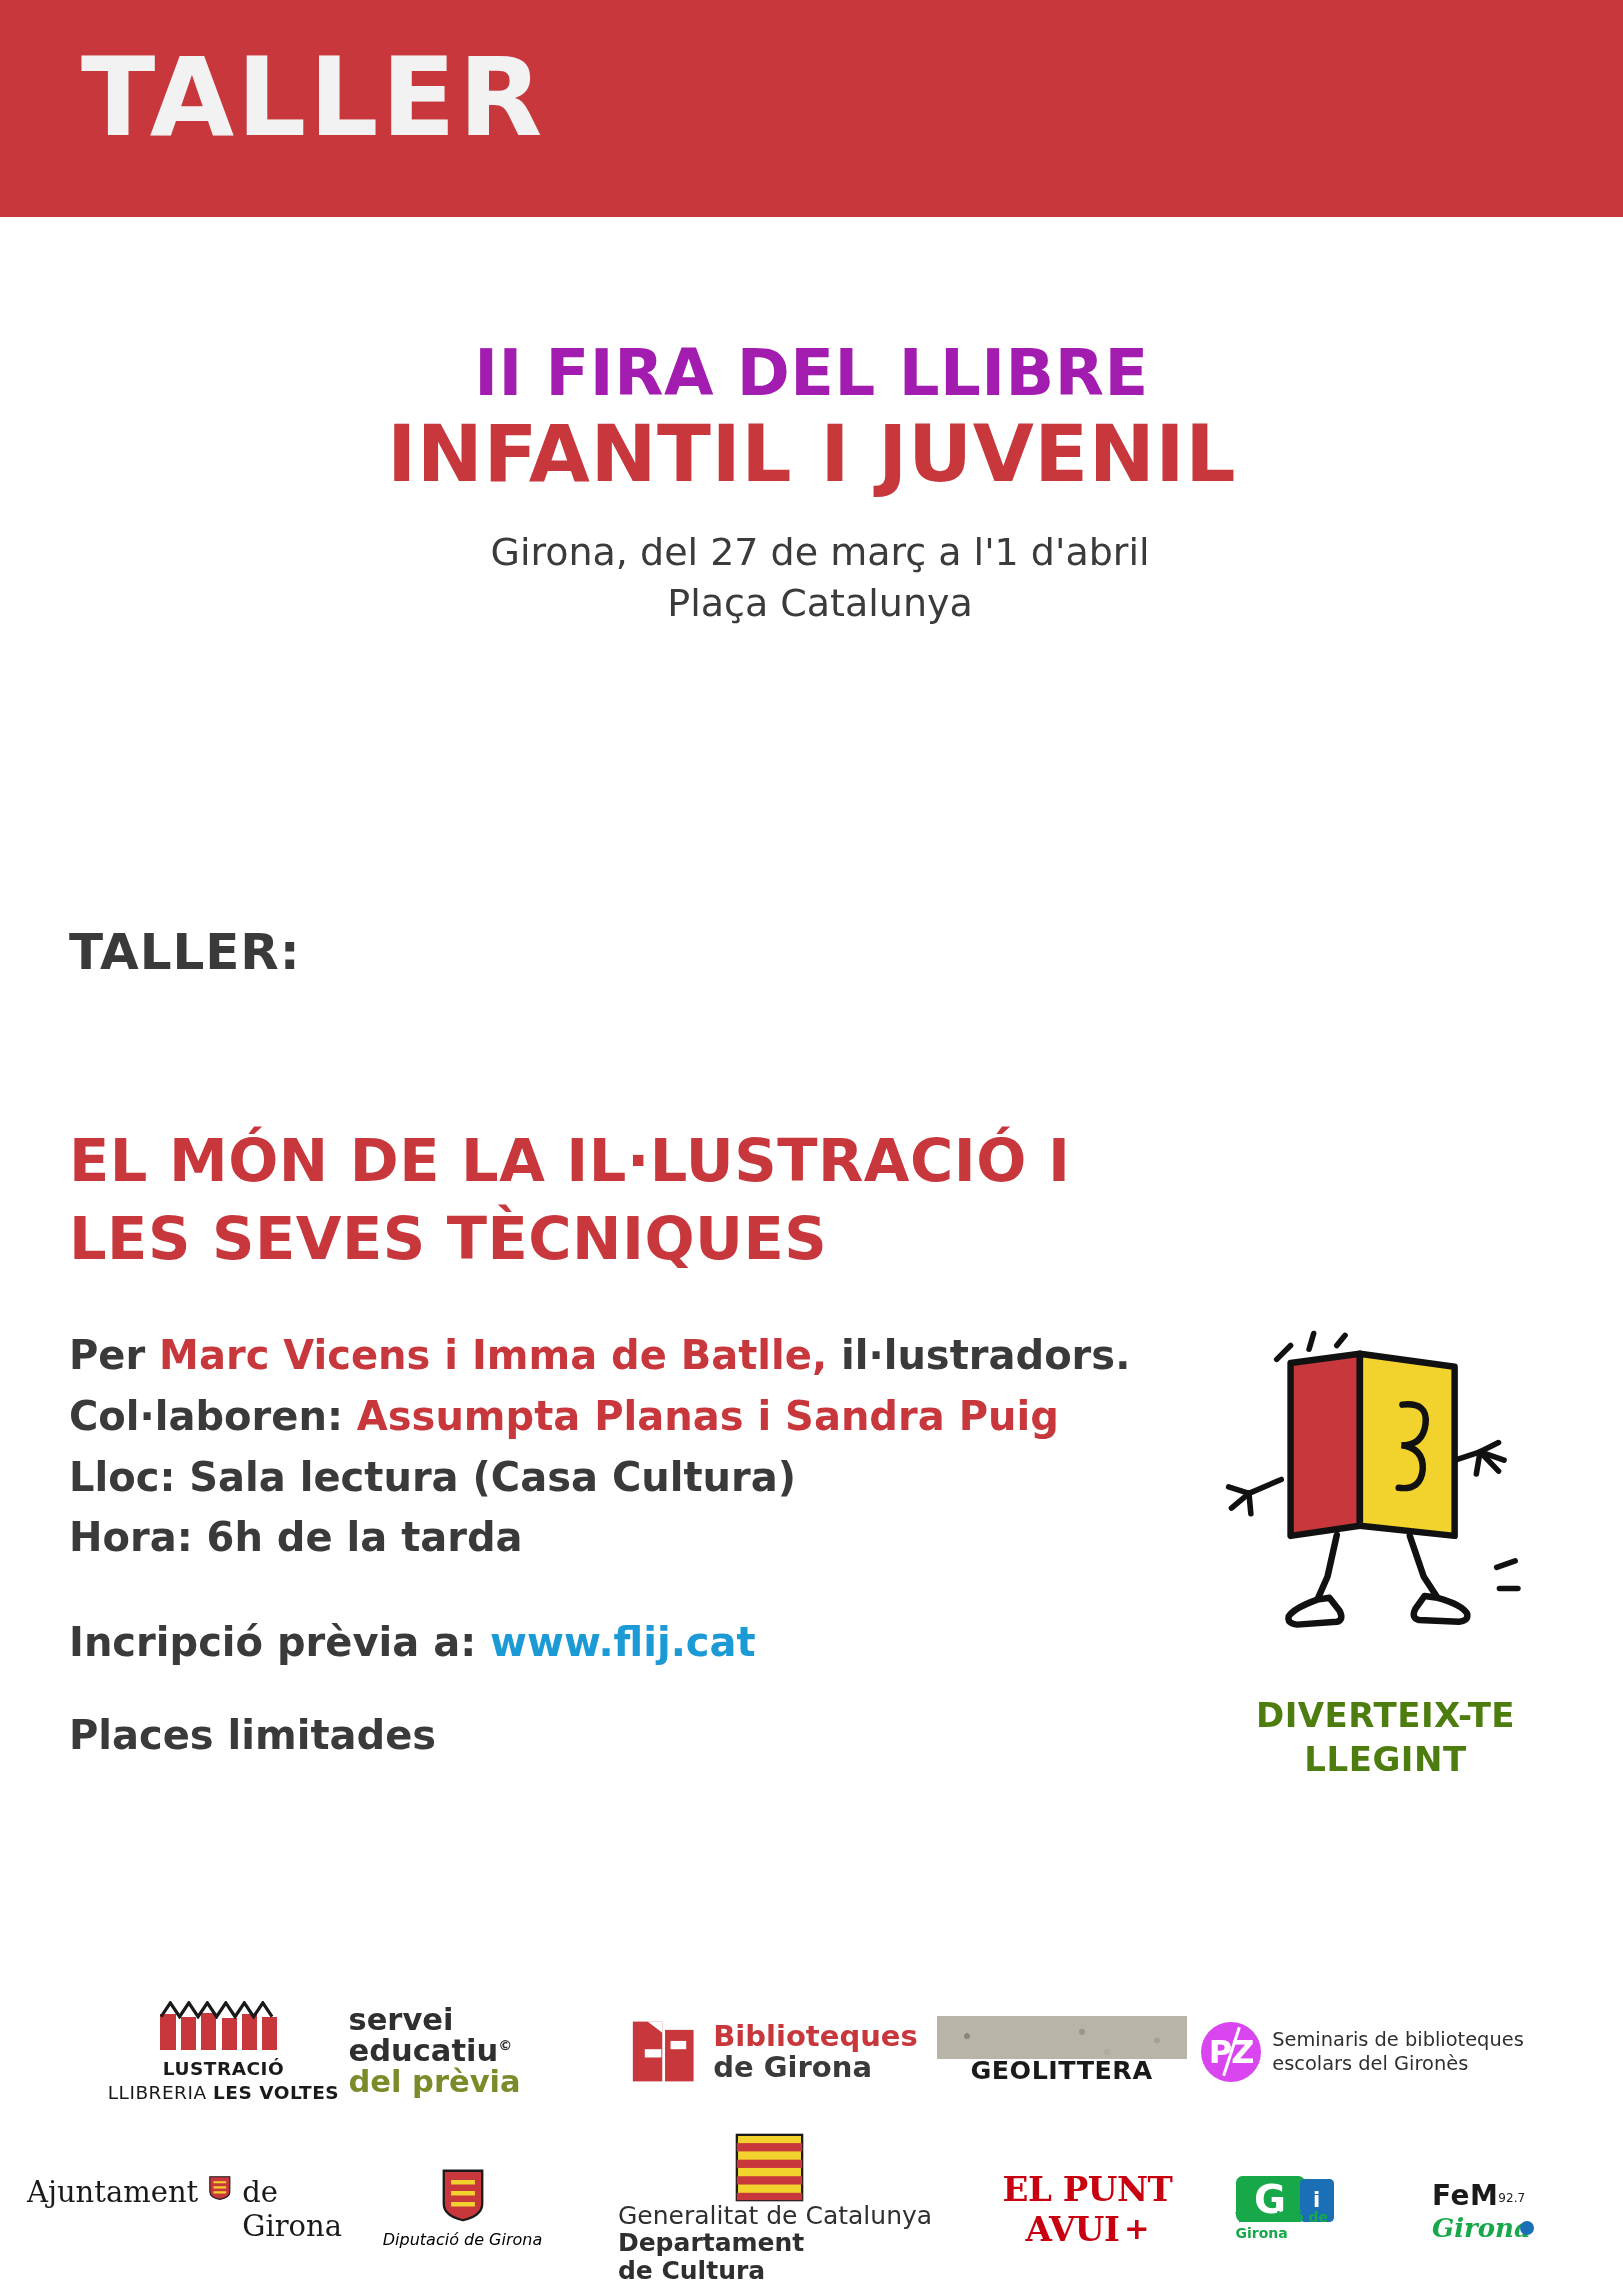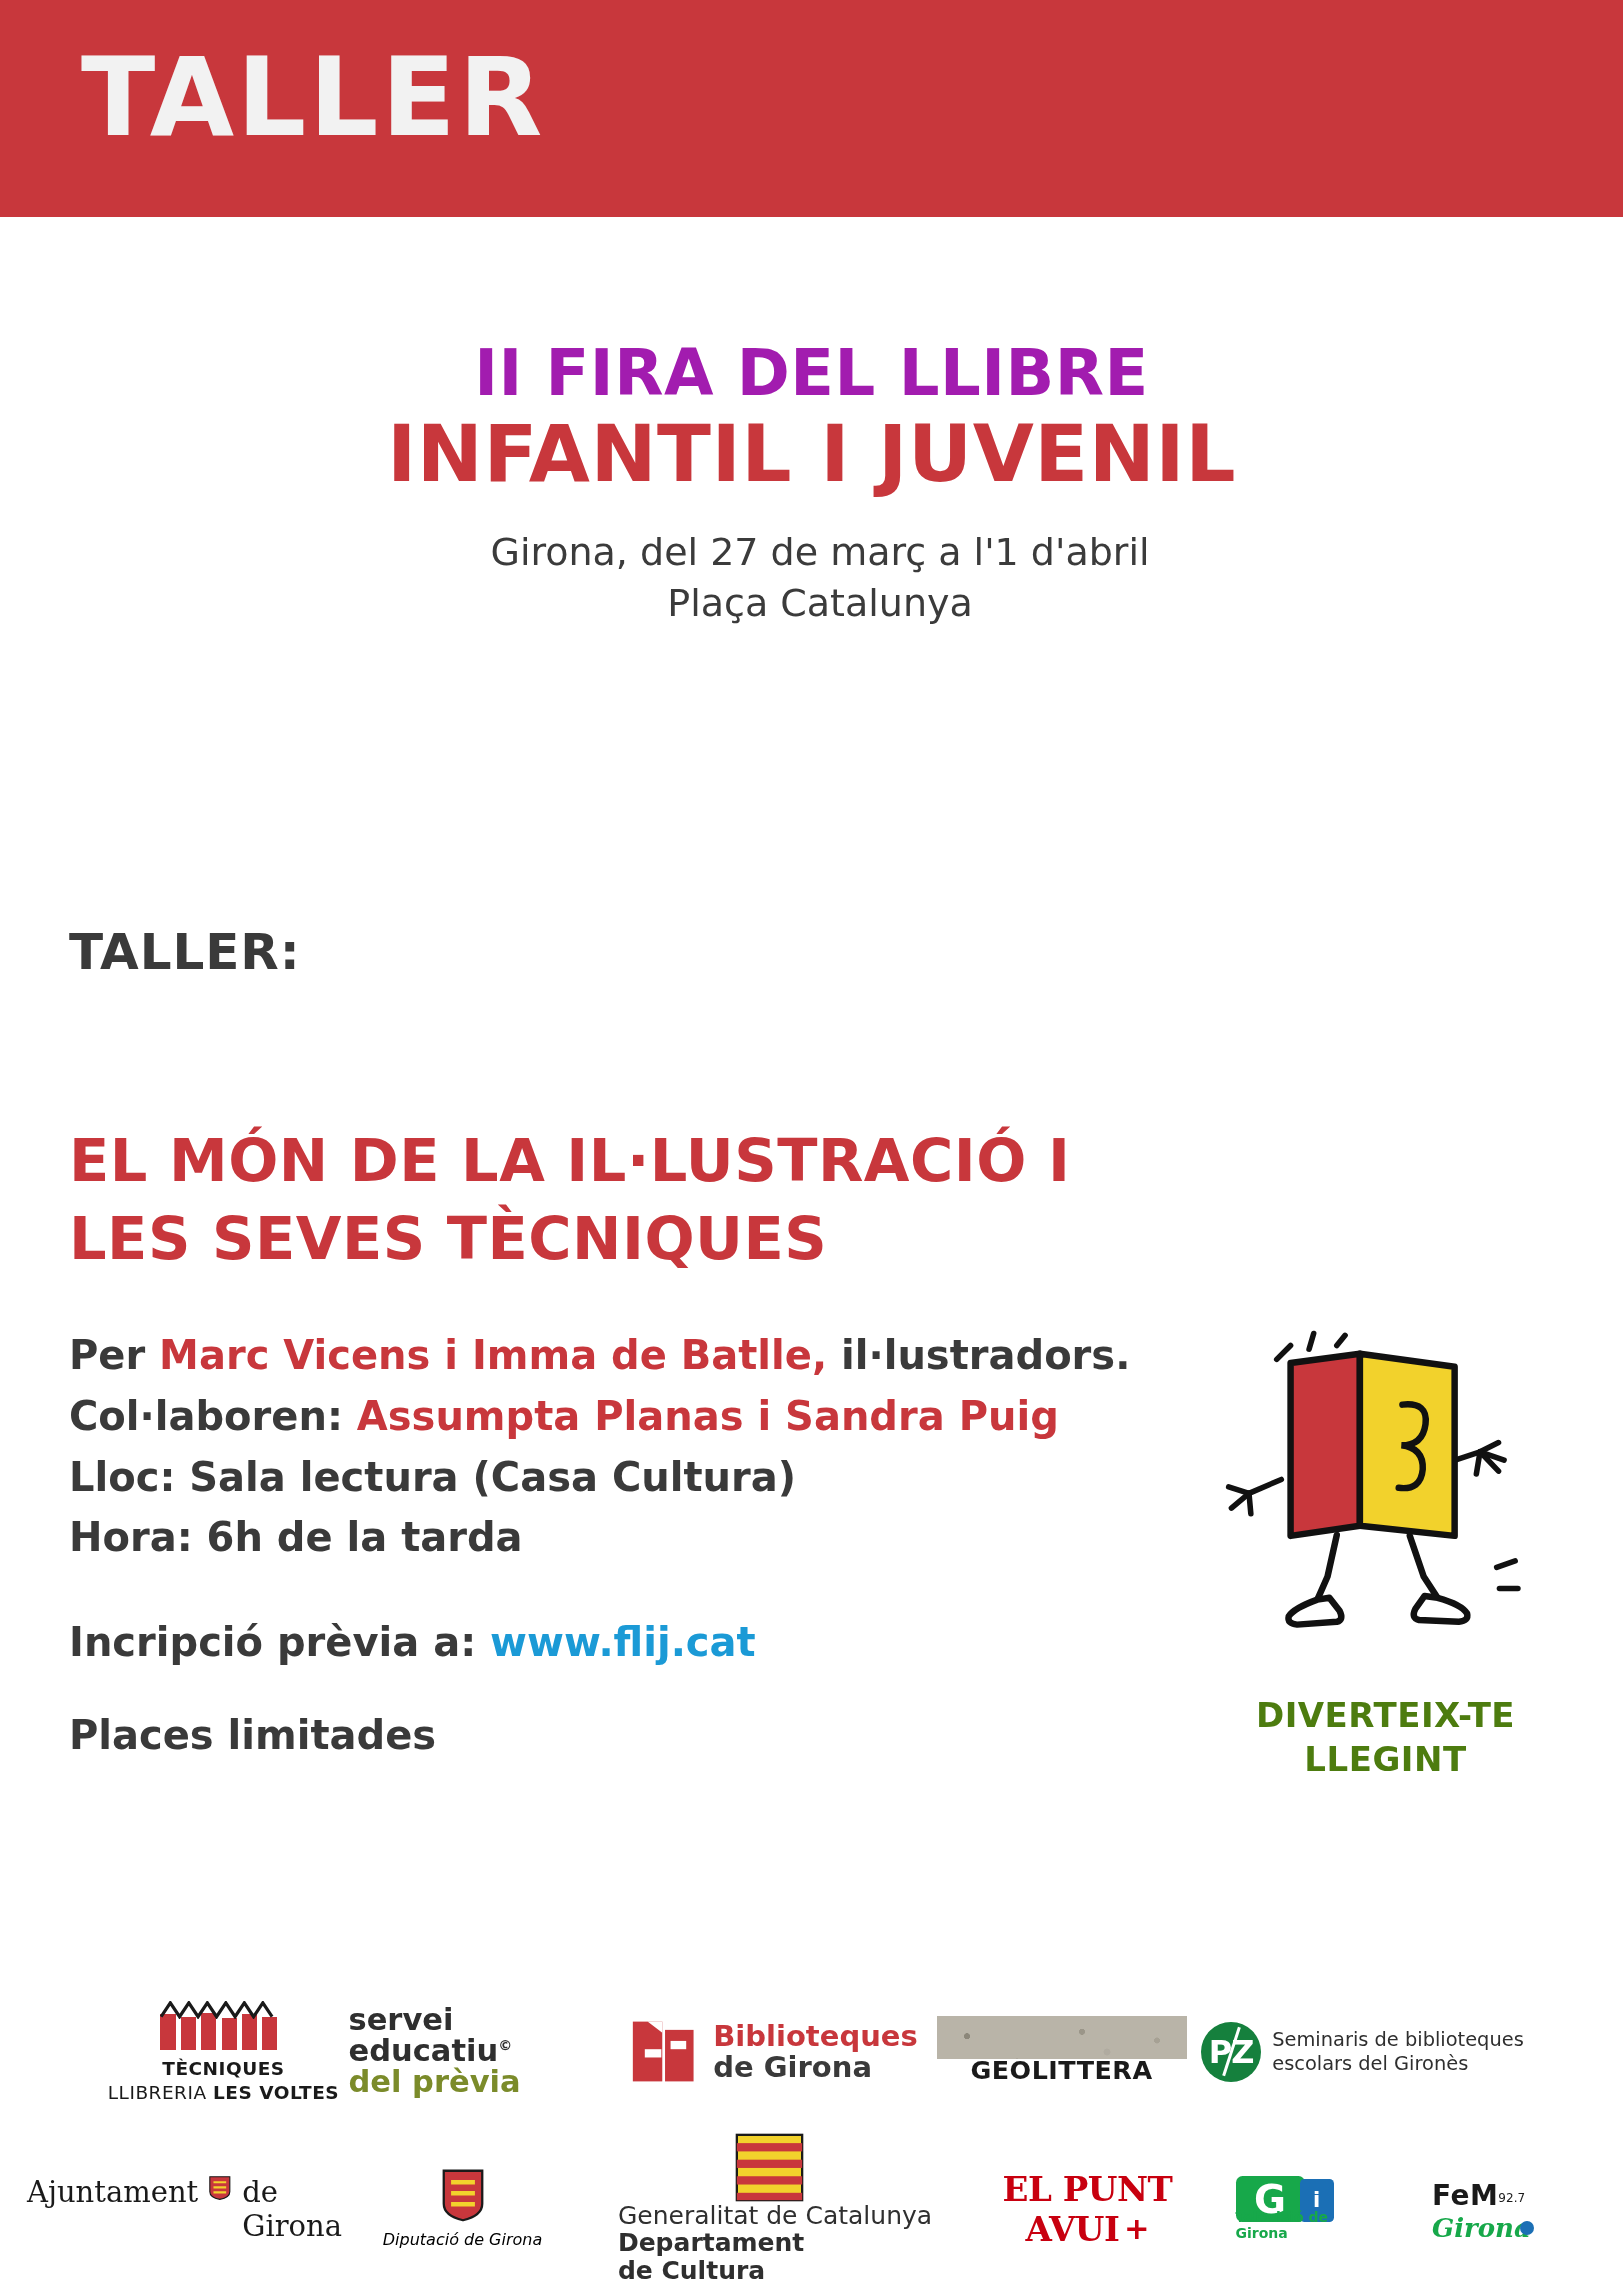--- a/index.html
+++ b/index.html
@@ -222,21 +222,21 @@
     position: absolute; left: 0; bottom: 2.8px; width: 250px;
     text-align: center;
     font-size: 25.4px; font-weight: bold; color: #1a1a1a;
     letter-spacing: 0.5px;
   }
 
   
   .sp-pz { width: 324px; flex-direction: row; }
   .pz-mark {
     width: 60px; height: 60px; border-radius: 50%;
-    background: #15803d; position: relative; margin-right: 11px;
+    background: #d946ef; position: relative; margin-right: 11px;
     flex: 0 0 auto;
   }
   .pz-mark .pz-txt {
     position: absolute; inset: 0;
     color: #ffffff; font-weight: bold; font-size: 32px;
     display: flex; align-items: center; justify-content: center;
     letter-spacing: -0.9px;
   }
   .pz-mark .slash {
     position: absolute; left: 29px; top: 4.6px;
@@ -411,21 +411,21 @@
         <div class="bar" style="left:24px; height:33px;"></div>
         <div class="bar" style="left:44px; height:37px;"></div>
         <div class="bar" style="left:65px;height:32px;"></div>
         <div class="bar" style="left:85px;height:36px;"></div>
         <div class="bar" style="left:105px;height:33px;"></div>
         <svg class="zig" viewBox="0 0 248 40" xmlns="http://www.w3.org/2000/svg">
           <path d="M2 34 L22 4 L42 34 L62 4 L82 34 L102 4 L122 34 L142 4 L162 34 L182 4 L202 34 L222 4 L242 34" fill="none" stroke="#1a1a1a" stroke-width="7"></path>
         </svg>
       </div>
       <div class="voltes-txt">
-        <div>TÈCNIQUES</div>
+        <div>LUSTRACIÓ</div>
         <div><span class="thin">LLIBRERIA </span><span>LES VOLTES</span></div>
       </div>
     </div>
 
     <div class="sp sp-servei">
       <div class="servei-l1">servei</div>
       <div class="servei-l2"><span>educatiu</span><span style="font-size:14px;vertical-align:super">©</span></div>
       <div class="servei-l3">del prèvia</div>
     </div>
 

